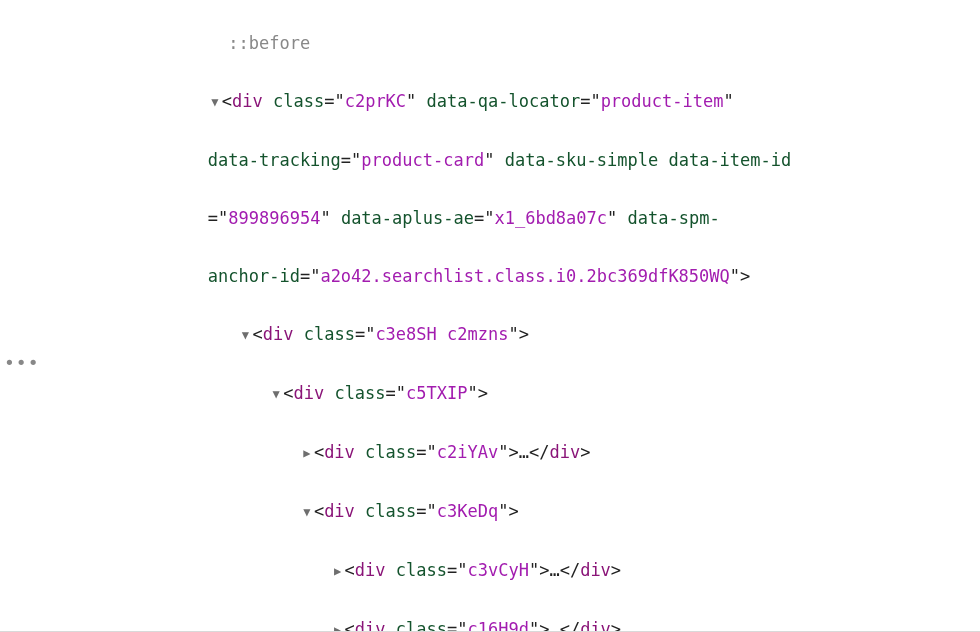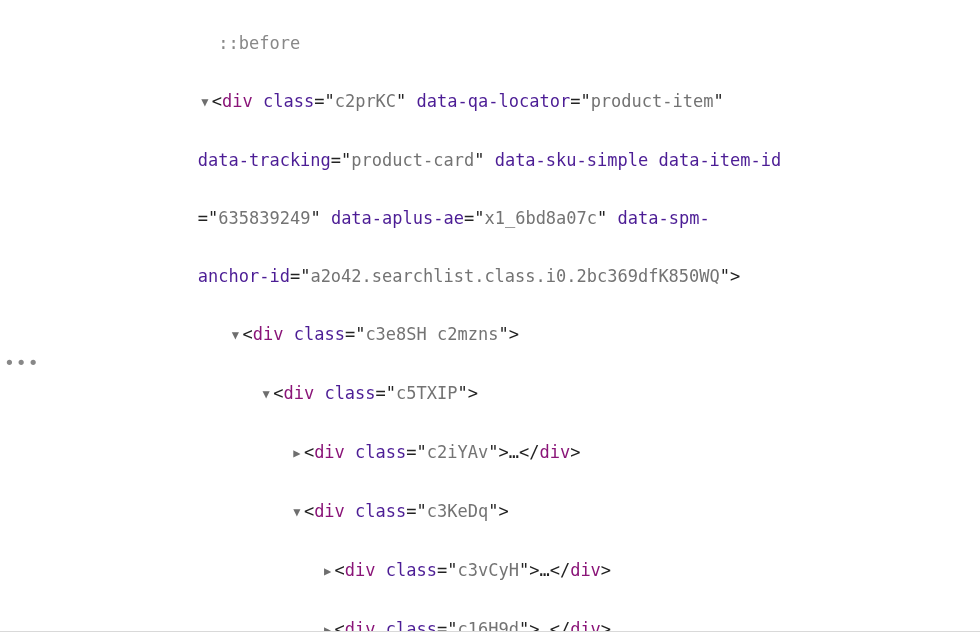--- a/index.html
+++ b/index.html
@@ -32,45 +32,45 @@
     font-size: 18px;
     letter-spacing: 1px;
   }
   .code {
     position: absolute;
     left: 0;
     top: 0;
     width: 100%;
     white-space: pre;
   }
-  .line { position: relative; }
+  .line { position: relative; padding-left: 10px; }
   .plain-inner {
     display: block;
     margin-left: 34px;
   }
 
   .top-line { color: #888; }
 
   .arrow {
     display: inline-block;
     width: 14px;
     color: #6e6e6e;
     font-size: 12px;
     vertical-align: 1px;
     text-align: center;
   }
   .arrow.down::before { content: "▼"; }
   .arrow.right::before { content: "▶"; }
 
   .punct { color: #222; }
   .tag { color: #8a1578; }
-  .attr { color: #4c1d95; }
+  .attr { color: #14532d; }
   .eq { color: #222; }
   .q { color: #222; }
-  .val { color: #737373; }
+  .val { color: #a21caf; }
   .elips { color: #222; }
   .close-tag { color: #8a1578; }
 
   .bottom-rule {
     position: absolute;
     left: 0;
     bottom: 0;
     height: 1px;
     width: 100%;
     background: #d9d9d9;
@@ -80,21 +80,21 @@
 <body>
 
 <div class="gutter">
   <span class="dots">•••</span>
 </div>
 
 <div class="code">
 <div class="line"><span class="plain-inner"><span class="top-line">                  <span>::before</span></span></span></div>
 <div class="line"><span class="plain-inner">                <span class="arrow down"></span><span class="punct">&lt;</span><span class="tag">div</span> <span class="attr">class</span><span class="eq">=</span><span class="q">"</span><span class="val">c2prKC</span><span class="q">"</span> <span class="attr">data-qa-locator</span><span class="eq">=</span><span class="q">"</span><span class="val">product-item</span><span class="q">"</span> </span></div>
 <div class="line"><span class="plain-inner">                <span class="attr">data-tracking</span><span class="eq">=</span><span class="q">"</span><span class="val">product-card</span><span class="q">"</span> <span class="attr">data-sku-simple</span> <span class="attr">data-item-id</span></span></div>
-<div class="line"><span class="plain-inner">                <span class="eq">=</span><span class="q">"</span><span class="val">635839249</span><span class="q">"</span> <span class="attr">data-aplus-ae</span><span class="eq">=</span><span class="q">"</span><span class="val">x1_6bd8a07c</span><span class="q">"</span> <span class="attr">data-spm-</span></span></div>
+<div class="line"><span class="plain-inner">                <span class="eq">=</span><span class="q">"</span><span class="val">899896954</span><span class="q">"</span> <span class="attr">data-aplus-ae</span><span class="eq">=</span><span class="q">"</span><span class="val">x1_6bd8a07c</span><span class="q">"</span> <span class="attr">data-spm-</span></span></div>
 <div class="line"><span class="plain-inner">                <span class="attr">anchor-id</span><span class="eq">=</span><span class="q">"</span><span class="val">a2o42.searchlist.class.i0.2bc369dfK850WQ</span><span class="q">"</span><span class="punct">&gt;</span></span></div>
 <div class="line"><span class="plain-inner">                   <span class="arrow down"></span><span class="punct">&lt;</span><span class="tag">div</span> <span class="attr">class</span><span class="eq">=</span><span class="q">"</span><span class="val">c3e8SH c2mzns</span><span class="q">"</span><span class="punct">&gt;</span></span></div>
 <div class="line"><span class="plain-inner">                      <span class="arrow down"></span><span class="punct">&lt;</span><span class="tag">div</span> <span class="attr">class</span><span class="eq">=</span><span class="q">"</span><span class="val">c5TXIP</span><span class="q">"</span><span class="punct">&gt;</span></span></div>
 <div class="line"><span class="plain-inner">                         <span class="arrow right"></span><span class="punct">&lt;</span><span class="tag">div</span> <span class="attr">class</span><span class="eq">=</span><span class="q">"</span><span class="val">c2iYAv</span><span class="q">"</span><span class="punct">&gt;</span><span class="elips">…</span><span class="punct">&lt;/</span><span class="close-tag">div</span><span class="punct">&gt;</span></span></div>
 <div class="line"><span class="plain-inner">                         <span class="arrow down"></span><span class="punct">&lt;</span><span class="tag">div</span> <span class="attr">class</span><span class="eq">=</span><span class="q">"</span><span class="val">c3KeDq</span><span class="q">"</span><span class="punct">&gt;</span></span></div>
 <div class="line"><span class="plain-inner">                            <span class="arrow right"></span><span class="punct">&lt;</span><span class="tag">div</span> <span class="attr">class</span><span class="eq">=</span><span class="q">"</span><span class="val">c3vCyH</span><span class="q">"</span><span class="punct">&gt;</span><span class="elips">…</span><span class="punct">&lt;/</span><span class="close-tag">div</span><span class="punct">&gt;</span></span></div>
 <div class="line"><span class="plain-inner">                            <span class="arrow right"></span><span class="punct">&lt;</span><span class="tag">div</span> <span class="attr">class</span><span class="eq">=</span><span class="q">"</span><span class="val">c16H9d</span><span class="q">"</span><span class="punct">&gt;</span><span class="elips">…</span><span class="punct">&lt;/</span><span class="close-tag">div</span><span class="punct">&gt;</span></span></div>
 
 
 

